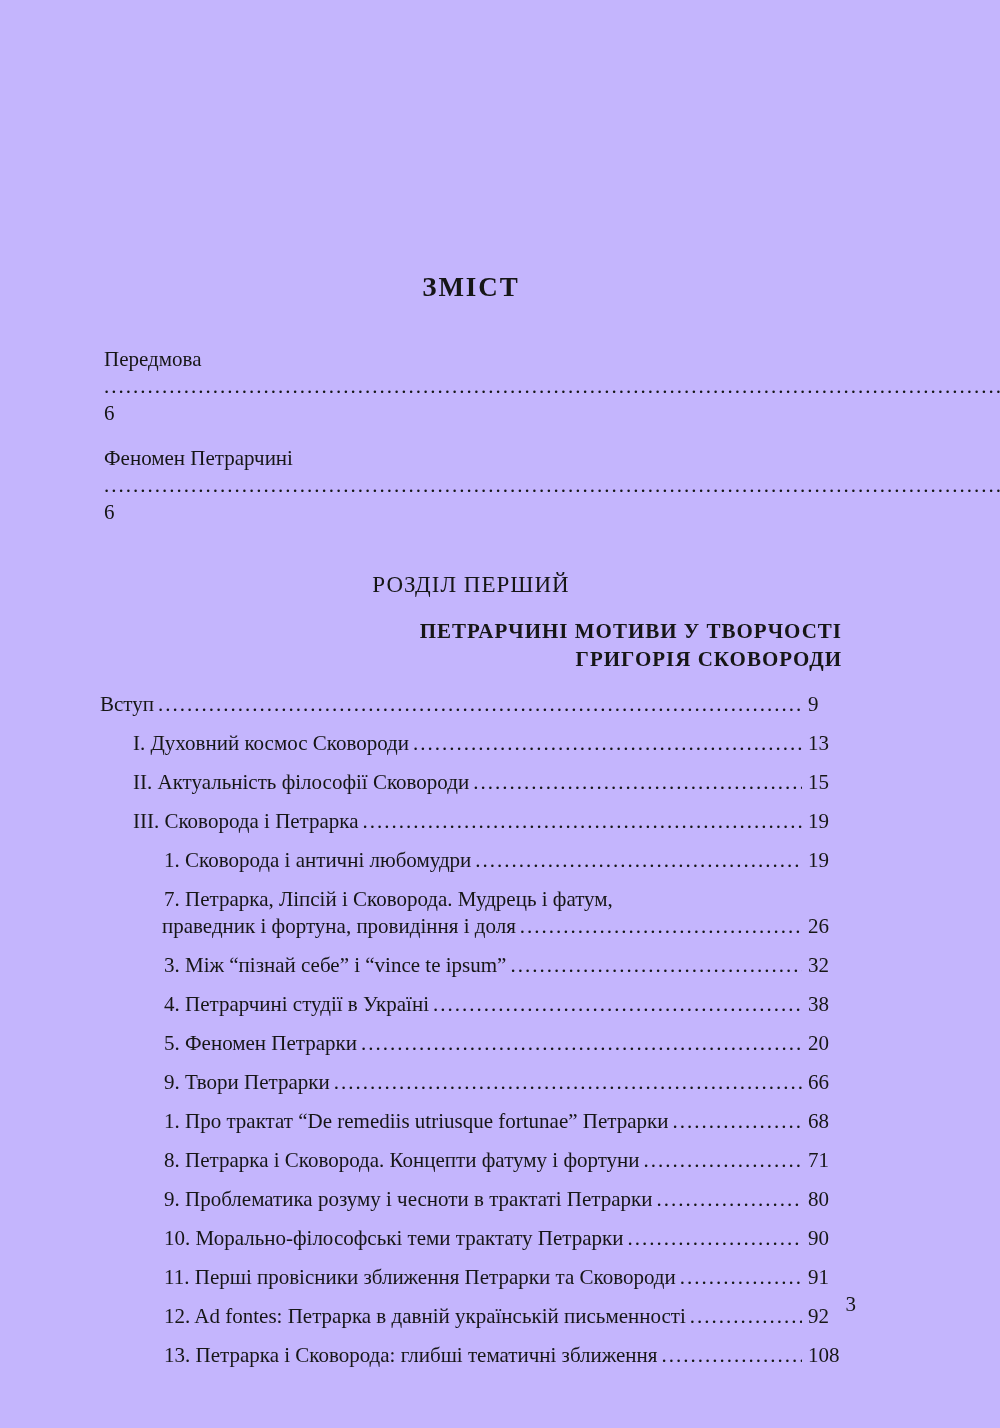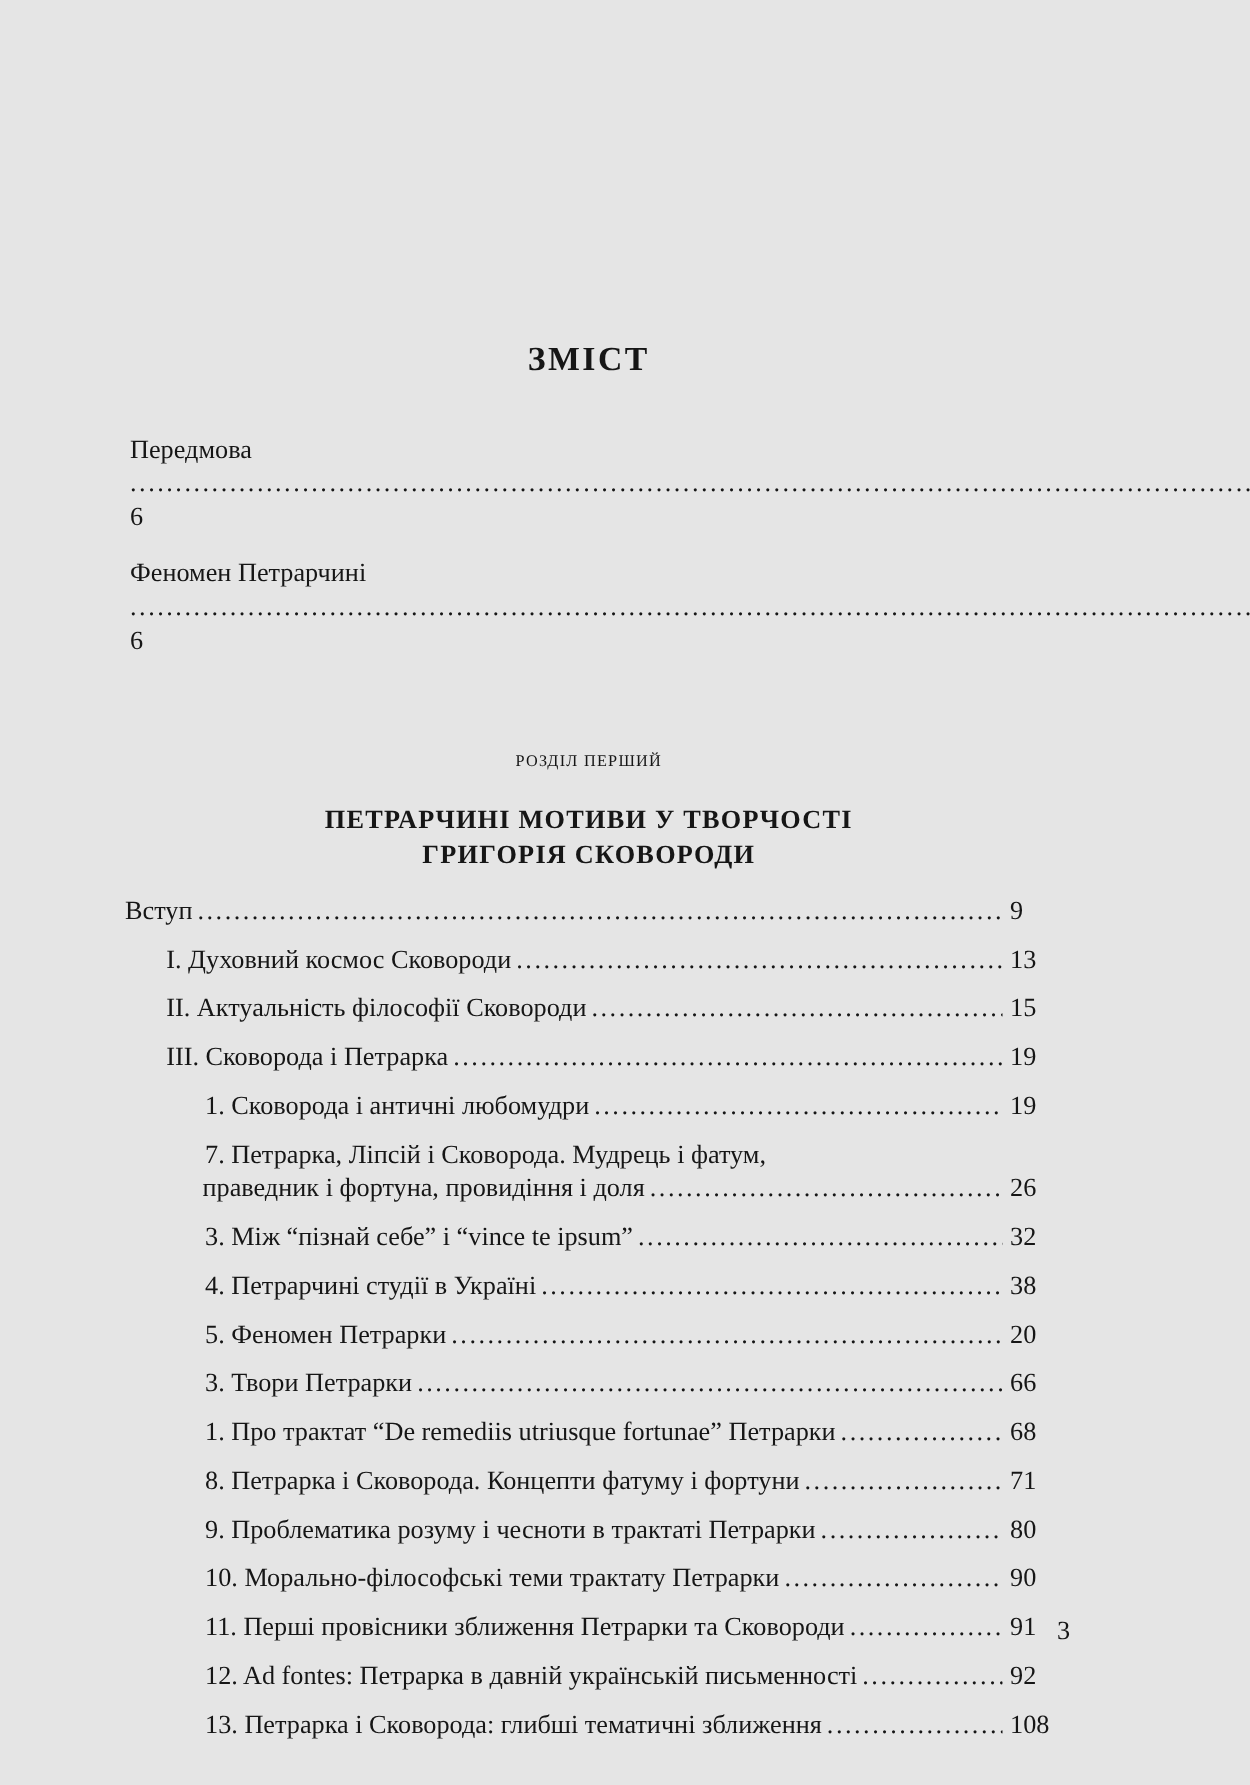--- a/index.html
+++ b/index.html
@@ -11,21 +11,21 @@
     width: 1000px;
     height: 1428px;
     overflow: hidden;
     font-family: "Liberation Serif", "DejaVu Serif", serif;
     color: #161616;
   }
   .page {
     position: relative;
     width: 1000px;
     height: 1428px;
-    background: #e5e5e5;
+    background: #c4b5fd;
   }
   .content {
     position: absolute;
     left: 100px;
     top: 0;
     width: 742px;
     padding-top: 272px;
   }
   .toc-title {
     margin: 0 0 44px 0;
@@ -64,31 +64,31 @@
   }
   .dots::after {
     content: "..................................................................................................................................................................................................";
   }
   .page-num {
     flex: 0 0 auto;
     min-width: 34px;
     text-align: left;
   }
   .kicker {
-    margin-top: 69px;
+    margin-top: 45px;
     text-align: center;
-    font-size: 13px;
+    font-size: 23px;
     line-height: 27px;
     font-weight: normal;
     letter-spacing: 1px;
     font-family: Liberation Serif, serif;
   }
   .chapter-title {
     margin-top: 19px;
-    text-align: center;
+    text-align: right;
     font-size: 21px;
     font-weight: bold;
     line-height: 28px;
     letter-spacing: 1px;
   }
   #chapter-list { margin-top: 18px; }
   .folio {
     position: absolute;
     top: 1291px;
     right: 144px;
@@ -168,21 +168,21 @@
     <span class="toc-text">4. Петрарчині студії в Україні</span>
     <span class="dots"></span>
     <span class="page-num">38</span>
   </div>
         <div class="toc-row lvl2">
     <span class="toc-text">5. Феномен Петрарки</span>
     <span class="dots"></span>
     <span class="page-num">20</span>
   </div>
         <div class="toc-row lvl2">
-    <span class="toc-text">3. Твори Петрарки</span>
+    <span class="toc-text">9. Твори Петрарки</span>
     <span class="dots"></span>
     <span class="page-num">66</span>
   </div>
         <div class="toc-row lvl2">
     <span class="toc-text">1. Про трактат “De remediis utriusque fortunae” Петрарки</span>
     <span class="dots"></span>
     <span class="page-num">68</span>
   </div>
         <div class="toc-row lvl2">
     <span class="toc-text">8. Петрарка і Сковорода. Концепти фатуму і фортуни</span>

